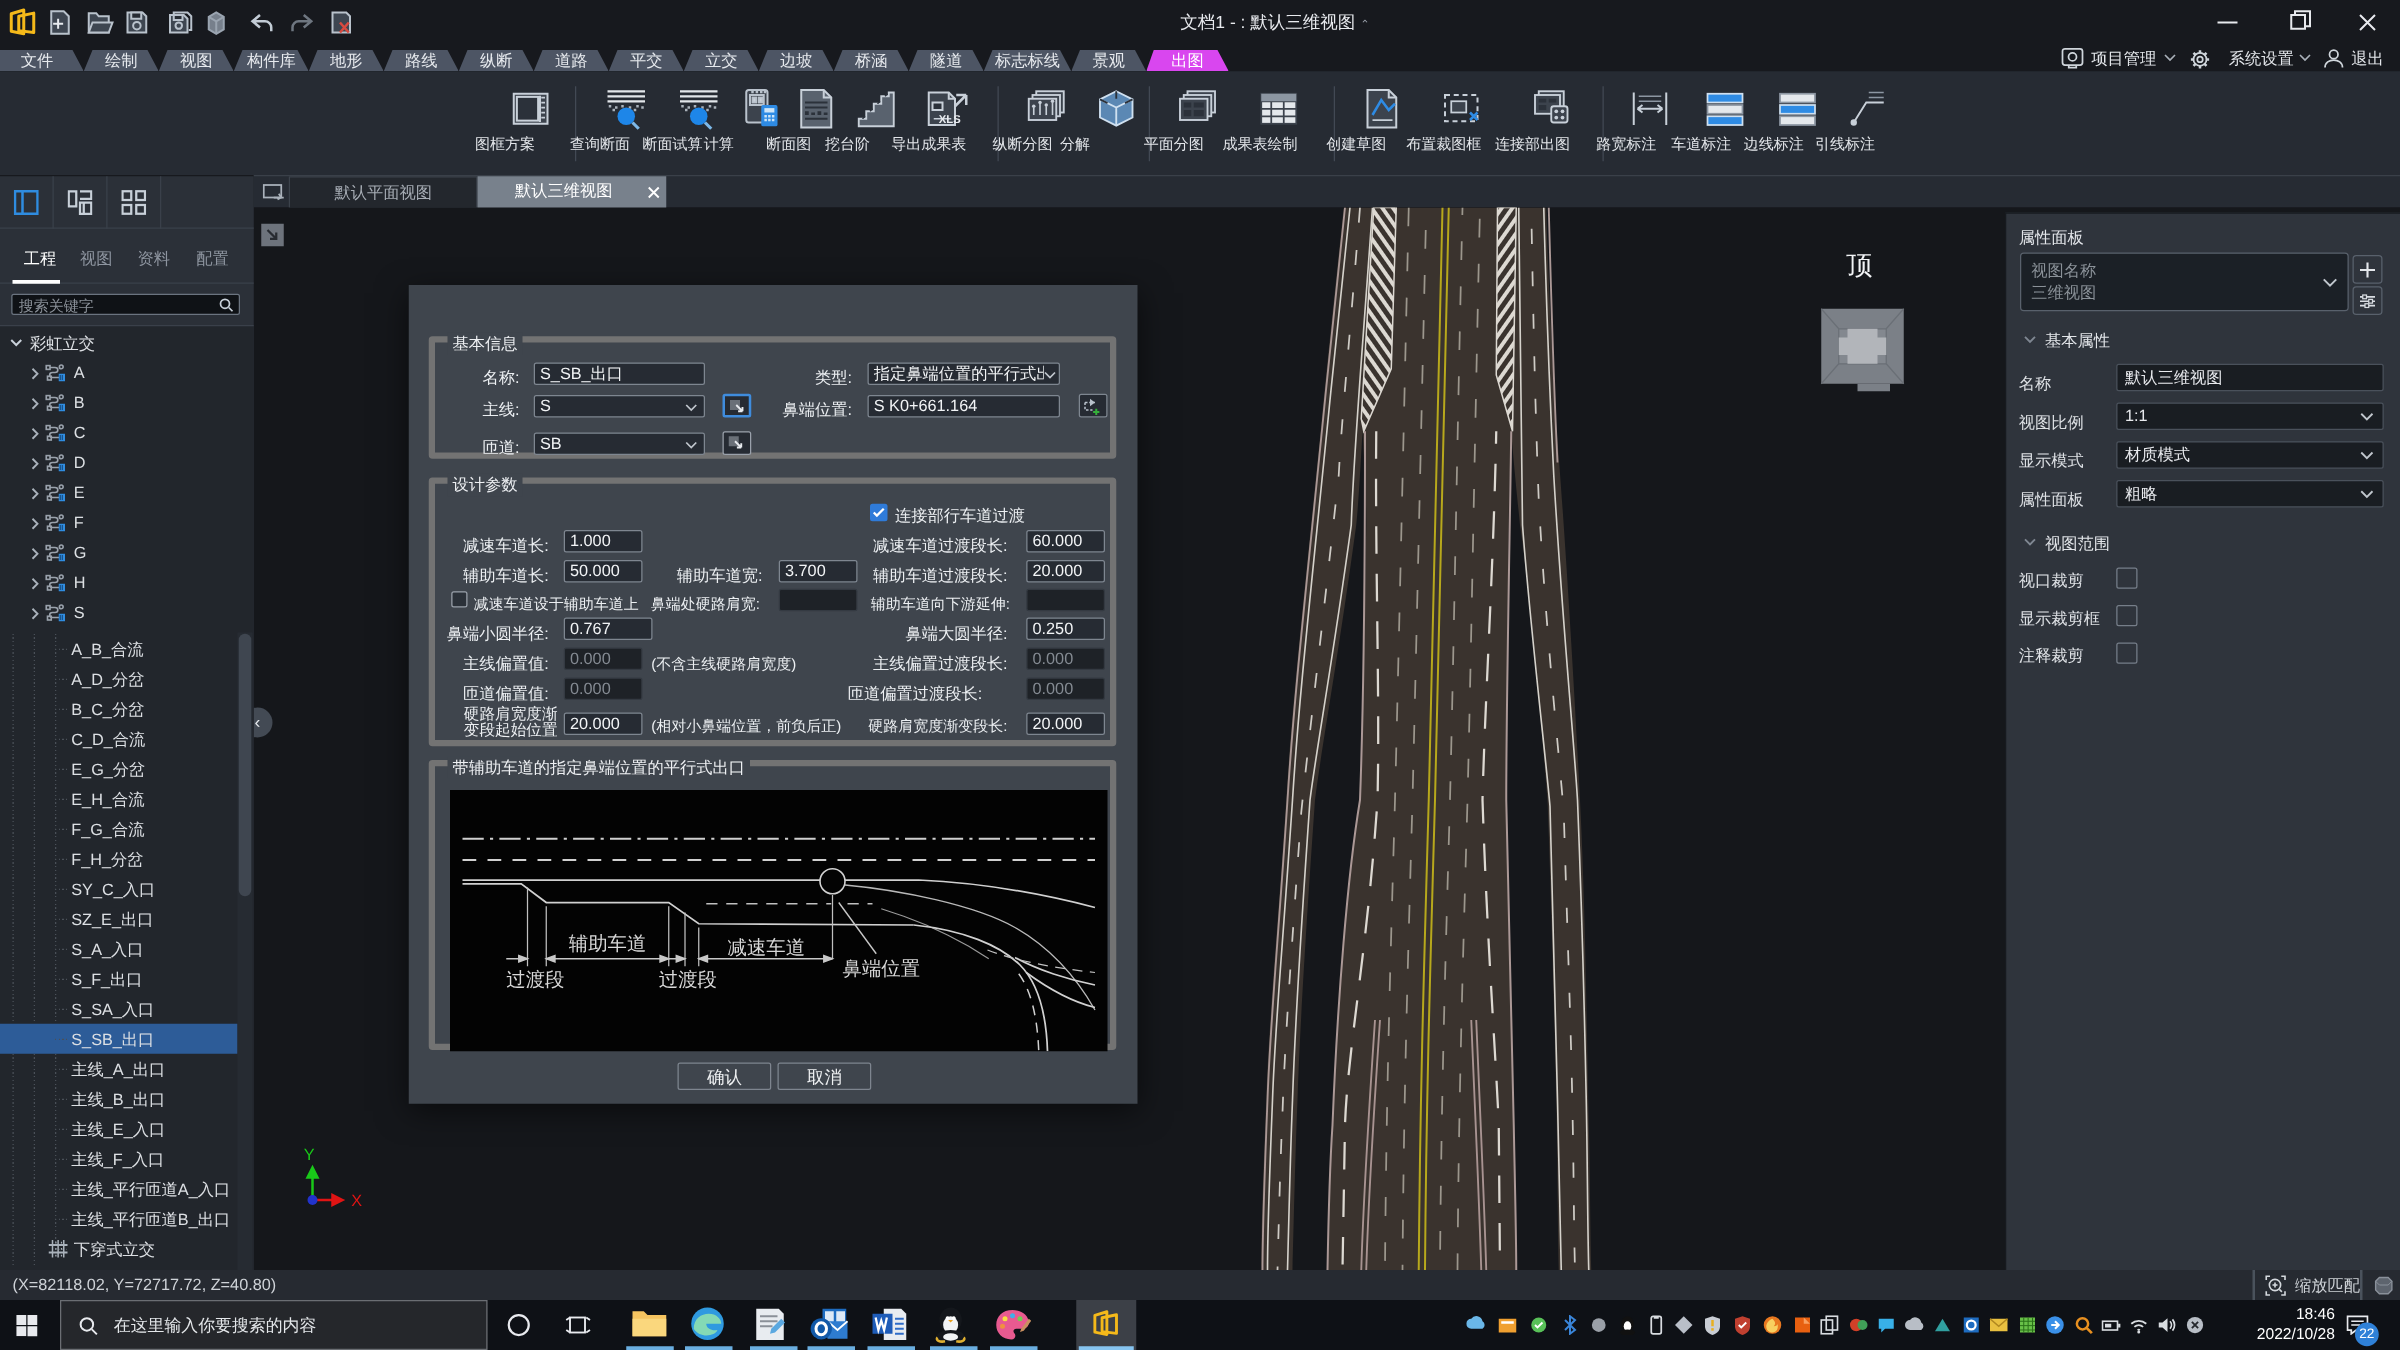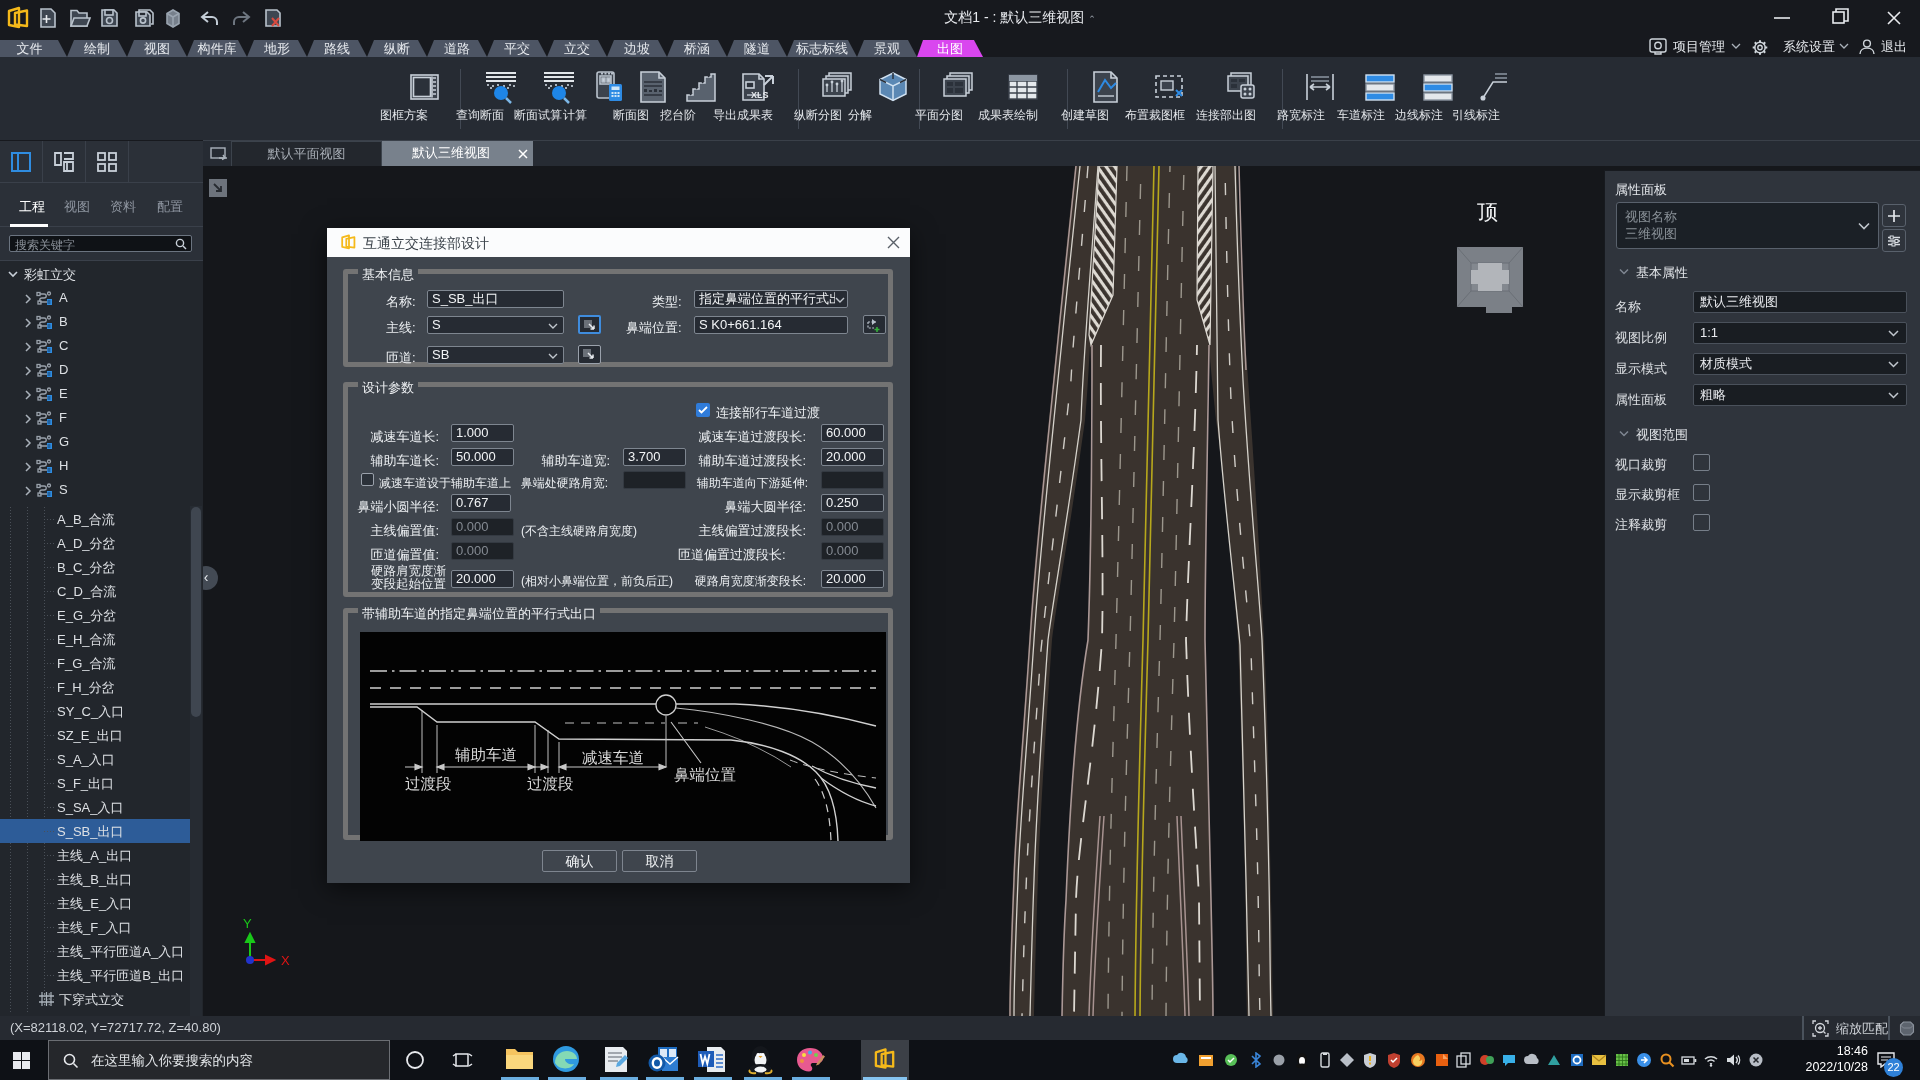--- a/index.html
+++ b/index.html
@@ -873,32 +873,20 @@
       <path d="M5.5 5.5 l5 5 M10.5 5.5 l-5 5" stroke="#24272c" stroke-width="1.5"></path>
     </svg>
 <div class="abs" style="left:1796px;top:3px;width:72px;color:#fff;font-size:12.5px;text-align:right;line-height:16px">18:46<br>2022/10/28</div>
 <svg class="abs" style="left:1877px;top:12px" width="18" height="16" viewBox="0 0 18 16">
       <path d="M1 1 h16 v11 h-9 l-4 3 v-3 h-3 z" fill="none" stroke="#e8eaee" stroke-width="1.4"></path>
       <path d="M4 5 h10 M4 8 h7" stroke="#e8eaee" stroke-width="1.2"></path>
     </svg>
 <div class="abs" style="left:1884px;top:18px;width:19px;height:19px;border-radius:50%;background:#2f81d8;color:#fff;font-size:11px;text-align:center;line-height:19px">22</div>
 </div>
 <div id="dialog" class="abs" style="left:327px;top:228px;width:583px;height:655px;background:#3f454d;box-shadow:0 6px 24px rgba(0,0,0,.55)">
-<div class="abs" style="left:0;top:0;width:583px;height:29px;background:#fbfcfd">
- <svg class="abs" style="left:13px;top:6px" width="18" height="17" viewBox="0 0 26 25">
-        <g fill="none" stroke="#f5b91a" stroke-width="2.6" stroke-linejoin="round">
-          <path d="M3 5 L13 2 L13 21 L3 19 Z"></path>
-          <path d="M9 7 L21 4.5 L21 20 L9 18.5 Z"></path>
-        </g>
-      </svg>
- <div class="abs" style="left:36px;top:7px;color:#3c434b;font-size:14px">互通立交连接部设计</div>
- <svg class="abs" style="left:560px;top:8px" width="13" height="13" viewBox="0 0 13 13">
-        <path d="M1 1 l11 11 M12 1 l-11 11" stroke="#5a6169" stroke-width="1.4"></path>
-      </svg>
-</div>
 <div class="grp" style="left:16px;top:41px;width:550px;height:98px">
  <div class="grplbl">基本信息</div>
  <div class="lbl" style="left:38px;top:19px">名称:</div>
  <div class="inp" style="left:79px;top:16px;width:137px">S_SB_出口</div>
  <div class="lbl" style="left:304px;top:19px">类型:</div>
  <div class="inp" style="left:346px;top:16px;width:154px"><span style="display:inline-block;width:136px;overflow:hidden;white-space:nowrap;vertical-align:top">指定鼻端位置的平行式出口</span><svg class="abs" style="right:2px;top:6px" width="10" height="7" viewBox="0 0 10 7">
           <path d="M1 1 l4 4 4-4" stroke="#c0c6cd" stroke-width="1.4" fill="none"></path>
         </svg></div>
  <div class="lbl" style="left:38px;top:45px">主线:</div>
  <div class="inp" style="left:79px;top:42px;width:137px">S<svg class="abs" style="right:5px;top:6px" width="10" height="7" viewBox="0 0 10 7">
@@ -948,31 +936,31 @@
  <div class="inp" style="left:275px;top:61px;width:63px">3.700</div>
  <div class="lbl" style="left:330px;top:65px;width:128px;text-align:right">辅助车道过渡段长:</div>
  <div class="inp" style="left:473px;top:61px;width:63px">20.000</div>
  <div class="abs" style="left:13px;top:86px;width:13px;height:13px;border:1px solid #9aa1ab;border-radius:2px;background:#2b3139"></div>
  <div class="lbl" style="left:31px;top:88px;font-size:12px">减速车道设于辅助车道上</div>
  <div class="lbl" style="left:170px;top:88px;width:90px;text-align:right;font-size:12px">鼻端处硬路肩宽:</div>
  <div class="inpd" style="left:275px;top:84px;width:63px"></div>
  <div class="lbl" style="left:330px;top:88px;width:130px;text-align:right;font-size:12px">辅助车道向下游延伸:</div>
  <div class="inpd" style="left:473px;top:84px;width:63px"></div>
  <div class="lbl" style="left:0px;top:111px;width:91px;text-align:right">鼻端小圆半径:</div>
- <div class="inp" style="left:103px;top:107px;width:60px">0.767</div>
+ <div class="inp" style="left:103px;top:107px;width:71px">0.767</div>
  <div class="lbl" style="left:330px;top:111px;width:128px;text-align:right">鼻端大圆半径:</div>
  <div class="inp" style="left:473px;top:107px;width:63px">0.250</div>
  <div class="lbl" style="left:0px;top:135px;width:91px;text-align:right">主线偏置值:</div>
  <div class="inpd" style="left:103px;top:131px;width:63px">0.000</div>
  <div class="lbl" style="left:173px;top:136px;font-size:12px">(不含主线硬路肩宽度)</div>
  <div class="lbl" style="left:330px;top:135px;width:128px;text-align:right">主线偏置过渡段长:</div>
  <div class="inpd" style="left:473px;top:131px;width:63px">0.000</div>
  <div class="lbl" style="left:0px;top:159px;width:91px;text-align:right">匝道偏置值:</div>
  <div class="inpd" style="left:103px;top:155px;width:63px">0.000</div>
- <div class="lbl" style="left:330px;top:159px;width:128px;text-align:left">匝道偏置过渡段长:</div>
+ <div class="lbl" style="left:320px;top:159px;width:128px;text-align:center">匝道偏置过渡段长:</div>
  <div class="inpd" style="left:473px;top:155px;width:63px">0.000</div>
  <div class="lbl" style="left:23px;top:178px;line-height:13px;font-size:12.5px">硬路肩宽度渐<br>变段起始位置</div>
  <div class="inp" style="left:103px;top:183px;width:63px">20.000</div>
  <div class="lbl" style="left:173px;top:186px;font-size:12px">(相对小鼻端位置，前负后正)</div>
  <div class="lbl" style="left:318px;top:186px;width:140px;text-align:right;font-size:12px">硬路肩宽度渐变段长:</div>
  <div class="inp" style="left:473px;top:183px;width:63px">20.000</div>
 </div>
 <div class="grp" style="left:16px;top:380px;width:550px;height:232px">
  <div class="grplbl">带辅助车道的指定鼻端位置的平行式出口</div>
  <div class="abs" style="left:12px;top:19px;width:526px;height:209px;background:#030303" id="preview">

